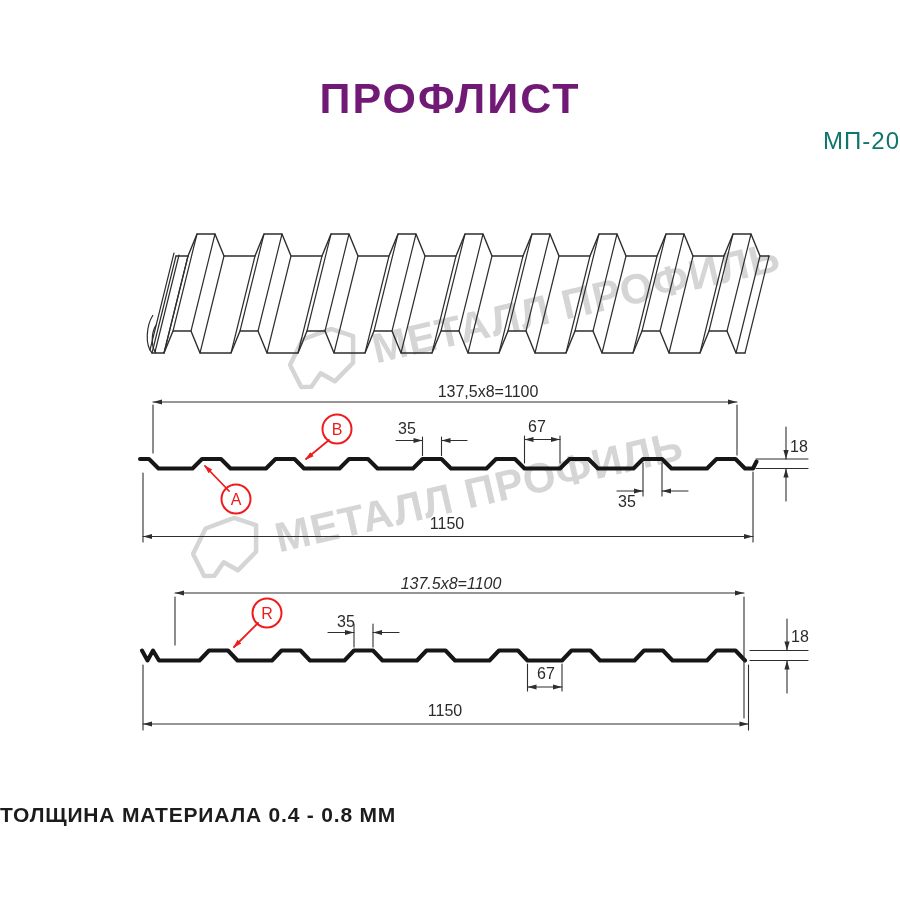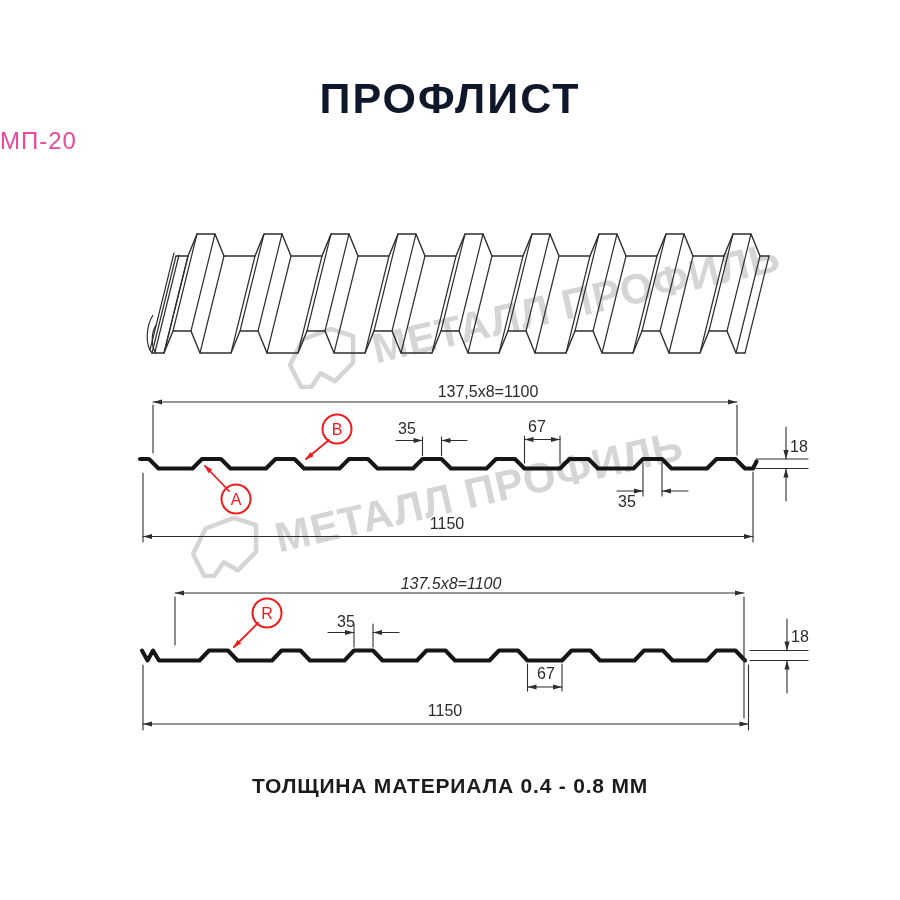--- a/index.html
+++ b/index.html
@@ -1,22 +1,22 @@
 <!DOCTYPE html>
 <html><head>
 <meta charset="utf-8">
 <style>
   html,body{margin:0;padding:0;background:#fff;}
   .canvas{position:relative;width:900px;height:900px;background:#ffffff;overflow:hidden;
           font-family:"Liberation Sans", sans-serif;}
   .title{position:absolute;left:0;right:0;top:74px;margin:0;text-align:center;
-         font-size:43px;font-weight:bold;letter-spacing:2px;color:#0f172a;z-index:3;}
-  .subtitle{position:absolute;left:0;right:0;top:127px;text-align:left;
-            font-size:24px;font-weight:normal;letter-spacing:1px;color:#ec4899;z-index:3;}
-  .caption{position:absolute;left:0;right:0;top:774px;text-align:center;
+         font-size:43px;font-weight:bold;letter-spacing:2px;color:#701a75;z-index:3;}
+  .subtitle{position:absolute;left:0;right:0;top:127px;text-align:right;
+            font-size:24px;font-weight:normal;letter-spacing:1px;color:#0f766e;z-index:3;}
+  .caption{position:absolute;left:0;right:0;top:803px;text-align:left;
            font-size:21px;font-weight:bold;letter-spacing:0.8px;color:#1c1c1c;z-index:3;}
   .wm{position:absolute;display:flex;align-items:center;gap:12px;z-index:1;
       transform:rotate(-13deg);transform-origin:37px 32px;white-space:nowrap;}
   .wm .wmtext{font-size:42px;font-weight:bold;letter-spacing:1px;color:#d5d5d5;}
   .wm svg{display:block;}
   #wm1{left:288px;top:329px;}
   #wm2{left:191px;top:518px;}
   svg.draw{position:absolute;left:0;top:0;z-index:2;pointer-events:none;}
   .dim{position:absolute;z-index:3;font-size:16px;color:#2b2b2b;transform:translate(-50%,-50%);
        white-space:nowrap;}

